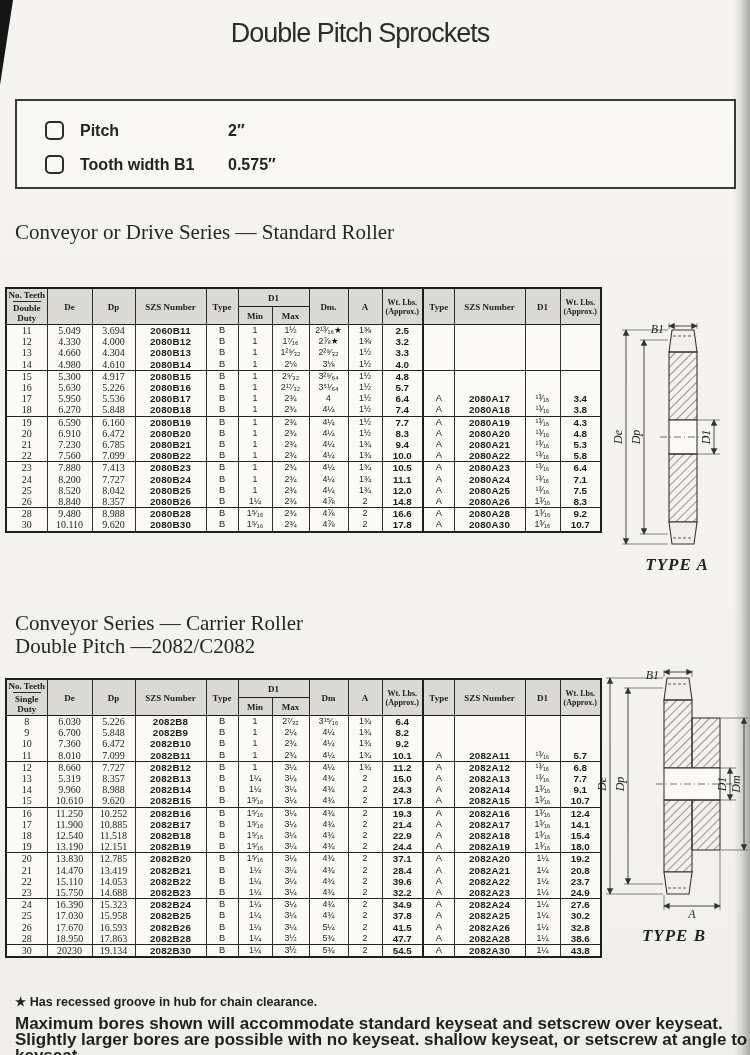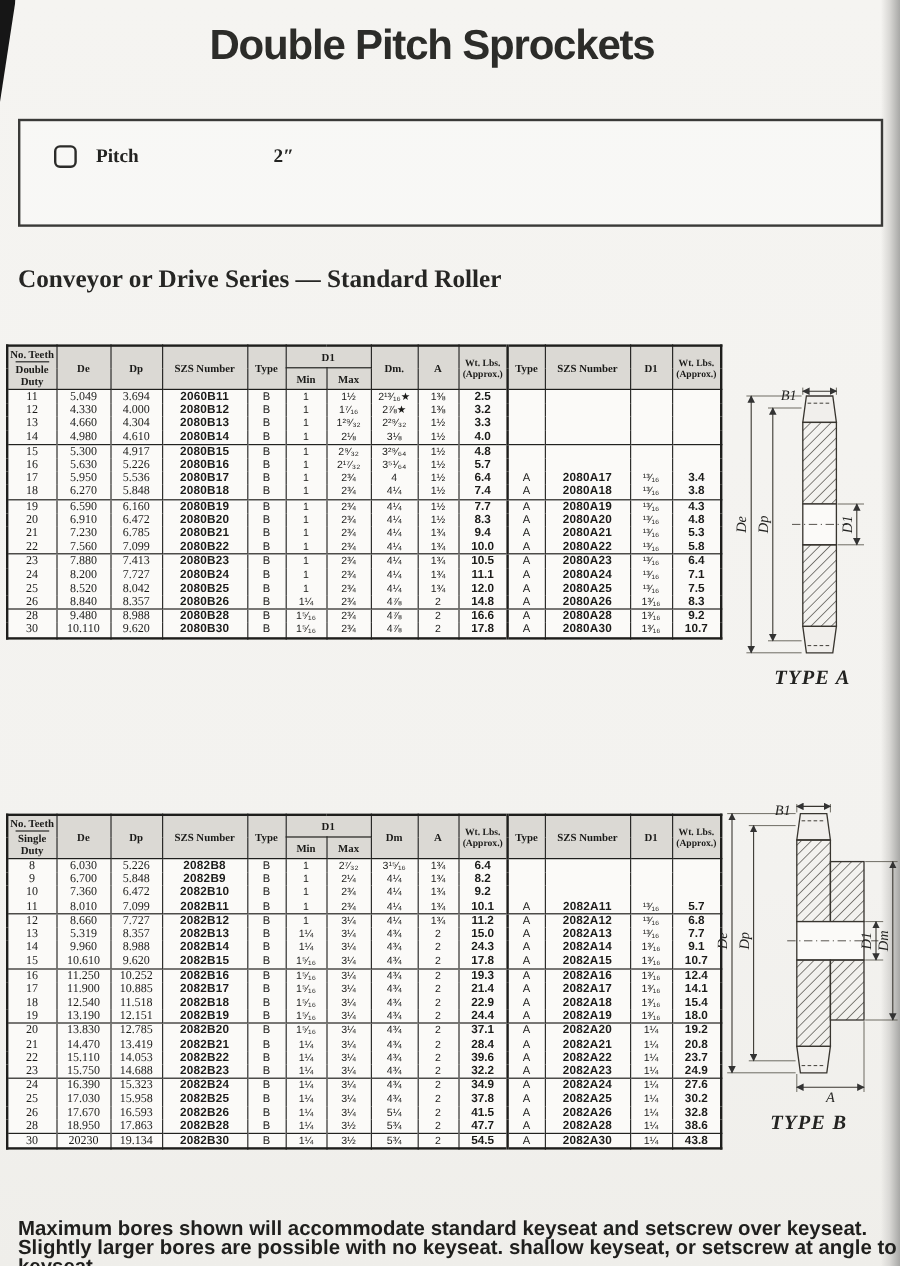--- a/index.html
+++ b/index.html
@@ -1,31 +1,31 @@
 <!DOCTYPE html>
 <html><head>
 <meta charset="utf-8">
 <style>
   html,body{margin:0;padding:0;}
   body{width:750px;height:1055px;background:#efeeeb;font-family:"Liberation Sans",sans-serif;color:#1c1c1a;}
   #page{position:relative;width:750px;height:1055px;background:linear-gradient(180deg,#f5f4f1 0%,#f3f2ef 70%,#efeeea 100%);overflow:hidden;}
   #edge-shadow{position:absolute;top:0;right:0;width:16px;height:100%;background:linear-gradient(to left,#a8a8a6,#d9d8d5 55%,rgba(217,216,213,0));}
   #corner-mark{position:absolute;top:0;left:0;width:13px;height:85px;background:#161616;clip-path:polygon(0 0,100% 0,0 100%);}
 
-  .page-title{position:absolute;top:18px;left:0;width:720px;text-align:center;font-size:35px;font-weight:700;letter-spacing:-1px;color:#2c2c29;font-family:"Liberation Sans",sans-serif;}
+  .page-title{position:absolute;top:18px;left:0;width:720px;text-align:center;font-size:27px;font-weight:400;letter-spacing:-1px;color:#2c2c29;font-family:"Liberation Sans",sans-serif;}
 
   .spec-box{position:absolute;left:15px;top:99px;width:717px;height:86px;border:2px solid #3a3a38;background:rgba(255,255,255,0.35);}
   .spec-row{position:absolute;left:28px;display:flex;align-items:center;}
-  .spec-row.r1{top:20px;font-family:Liberation Serif, serif;}
+  .spec-row.r1{top:20px;}
   .spec-row.r2{top:54px;}
   .cbox{display:inline-block;width:15px;height:15px;border:2px solid #2b2b29;border-radius:5px;margin-right:16px;background:transparent;}
   .spec-label{font-size:16px;font-weight:700;color:#232321;width:148px;}
   .spec-value{font-size:16px;font-weight:700;color:#232321;}
 
-  .section-heading{position:absolute;left:15px;font-family:"Liberation Serif",serif;font-weight:700;color:#262624;font-size:21px;line-height:23px;}
+  .section-heading{position:absolute;left:15px;font-family:"Liberation Serif",serif;font-weight:400;color:#262624;font-size:21px;line-height:23px;}
   .sh1{top:221px;}
   .sh2{top:612px;}
 
   table.spk{position:absolute;left:5px;border-collapse:collapse;table-layout:fixed;width:586px;background:#fbfaf8;border:2.5px solid #1e1e1c;}
   table.t1{top:287px;}
   table.t2{top:678px;}
   table.spk th{background:#dbd9d4;border:1px solid #2a2a28;font-family:"Liberation Serif",serif;font-weight:700;font-size:9px;line-height:10px;padding:1px 0;color:#1b1b19;}
   table.spk th.small{font-size:8px;line-height:9px;}
   table.spk th.secdiv,table.spk td.secdiv{border-left:2px solid #1e1e1c;}
   .teeth-top,.teeth-bot{display:block;}
@@ -55,20 +55,25 @@
   <div id="corner-mark"></div>
   <div id="edge-shadow"></div>
 
   <div class="page-title">Double Pitch Sprockets</div>
 
   <div class="spec-box">
     <div class="spec-row r1">
       <span class="cbox"></span>
       <span class="spec-label">Pitch</span>
       <span class="spec-value">2″</span>
+    </div>
+    <div class="spec-row r2">
+      <span class="cbox"></span>
+      <span class="spec-label">Tooth width B1</span>
+      <span class="spec-value">0.575″</span>
     </div>
   </div>
 
   <div class="section-heading sh1">
     <div>Conveyor or Drive Series — Standard Roller</div>
   </div>
 
   <table class="spk t1">
     <colgroup>
       <col style="width:41px">
@@ -440,20 +445,24 @@
         <line x1="57" y1="4" x2="85" y2="4" marker-start="url(#ahA)" marker-end="url(#ahA)"></line>
       </g>
       <text class="dim-label" x="52" y="11" text-anchor="end">B1</text>
       <text class="dim-label" x="10" y="115" text-anchor="middle" transform="rotate(-90 10 115)">De</text>
       <text class="dim-label" x="28" y="115" text-anchor="middle" transform="rotate(-90 28 115)">Dp</text>
       <text class="dim-label" x="98" y="115" text-anchor="middle" transform="rotate(-90 98 115)">D1</text>
     </svg>
     <div class="dg-caption">TYPE A</div>
   </div>
 
+  <div class="section-heading sh2">
+    <div>Conveyor Series — Carrier Roller</div>
+    <div>Double Pitch —2082/C2082</div>
+  </div>
 
   <table class="spk t2">
     <colgroup>
       <col style="width:41px">
         <col style="width:45px">
         <col style="width:43px">
         <col style="width:71px">
       <col style="width:32px">
         <col style="width:34px">
         <col style="width:37px">
@@ -877,17 +886,18 @@
       <text class="dim-label" x="61" y="11" text-anchor="end">B1</text>
       <text class="dim-label" x="8" y="116" text-anchor="middle" transform="rotate(-90 8 116)">De</text>
       <text class="dim-label" x="26" y="116" text-anchor="middle" transform="rotate(-90 26 116)">Dp</text>
       <text class="dim-label" x="128" y="116" text-anchor="middle" transform="rotate(-90 128 116)">D1</text>
       <text class="dim-label" x="142" y="116" text-anchor="middle" transform="rotate(-90 142 116)">Dm</text>
       <text class="dim-label" x="94" y="250" text-anchor="middle">A</text>
     </svg>
     <div class="dg-caption">TYPE B</div>
   </div>
 
+  <div class="note-star">★ Has recessed groove in hub for chain clearance.</div>
   <div class="note-para">
     <div>Maximum bores shown will accommodate standard keyseat and setscrew over keyseat.</div>
     <div>Slightly larger bores are possible with no keyseat. shallow keyseat, or setscrew at angle to keyseat.</div>
   </div>
 </div>
 
 </body></html>

